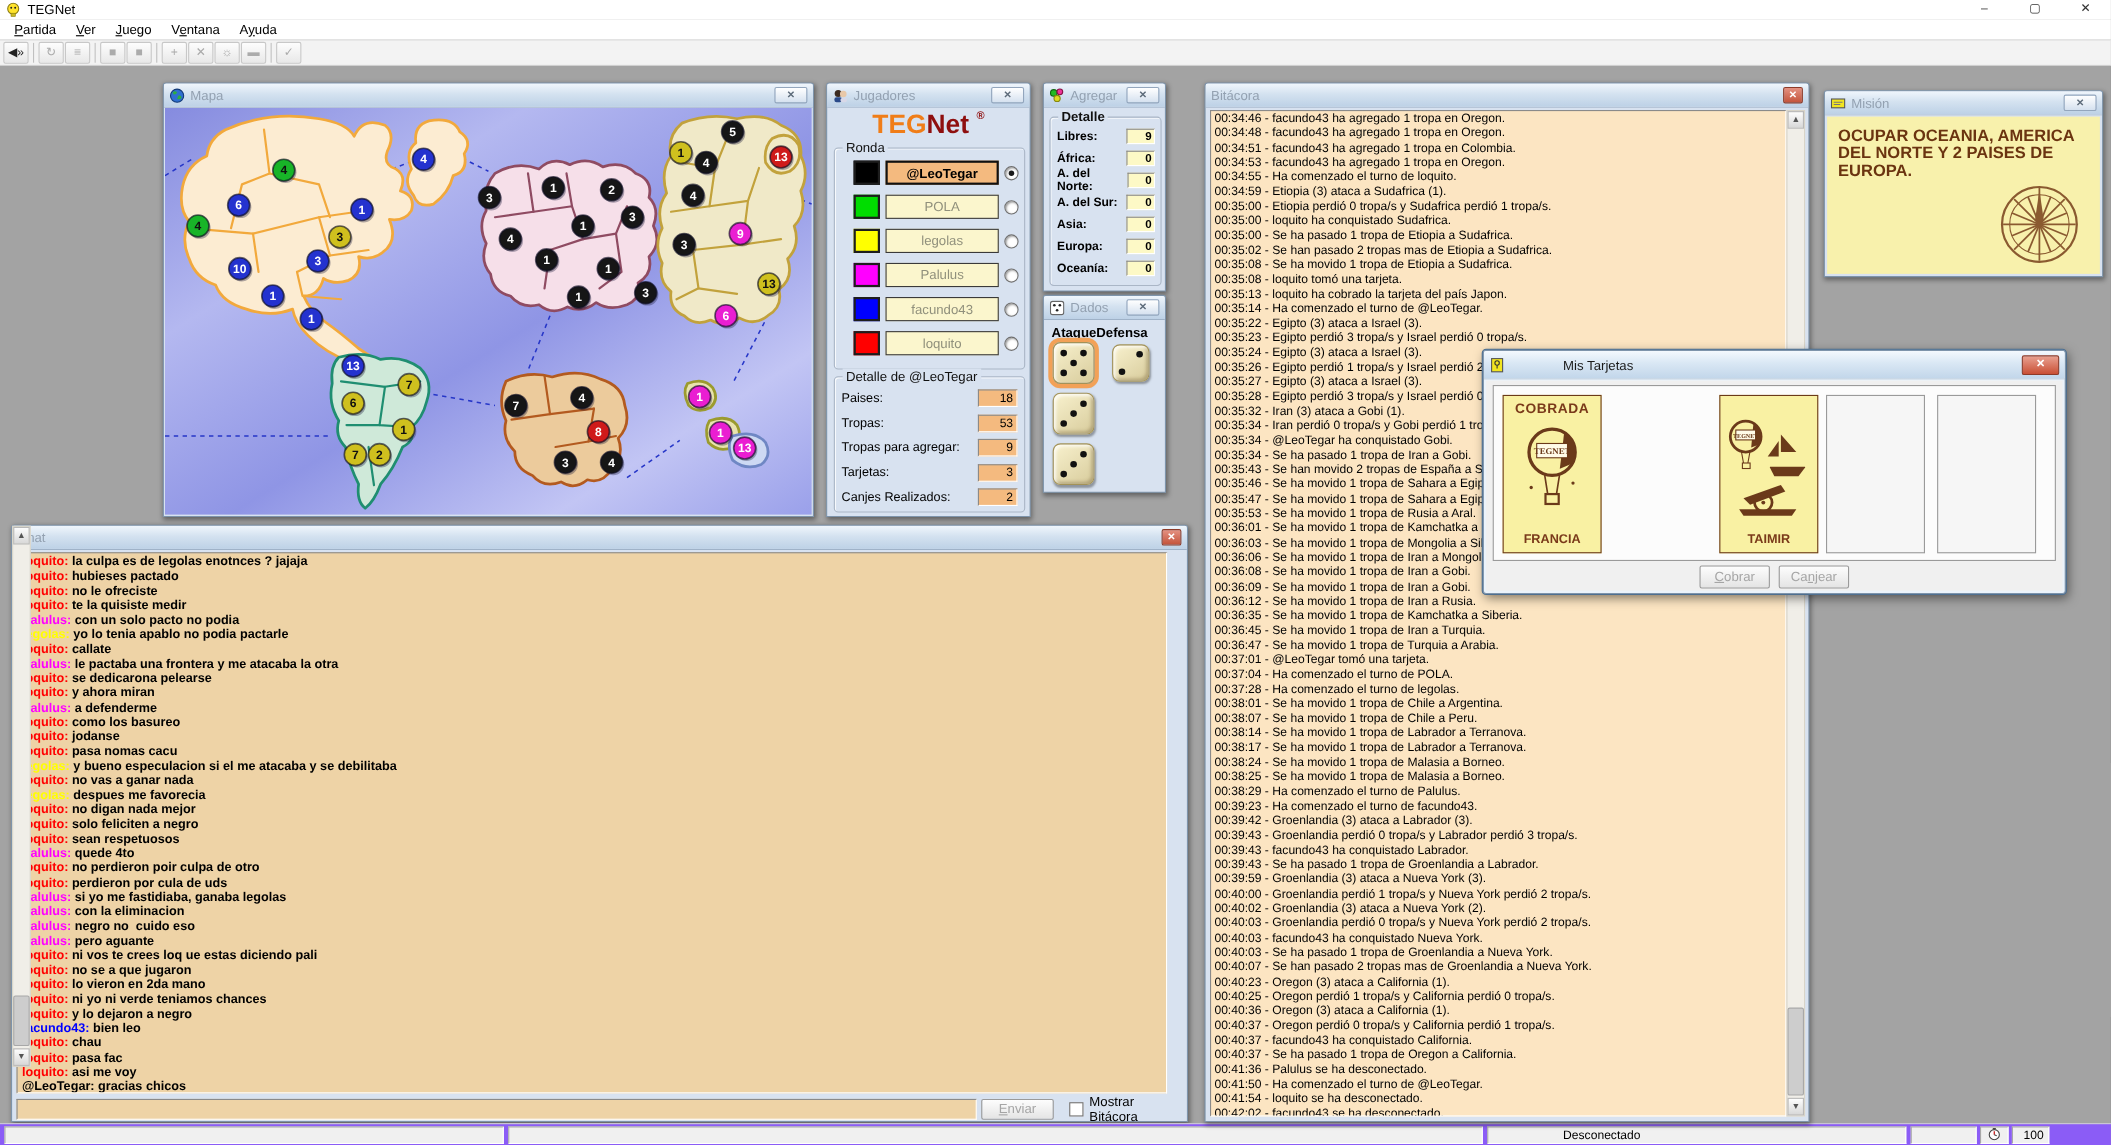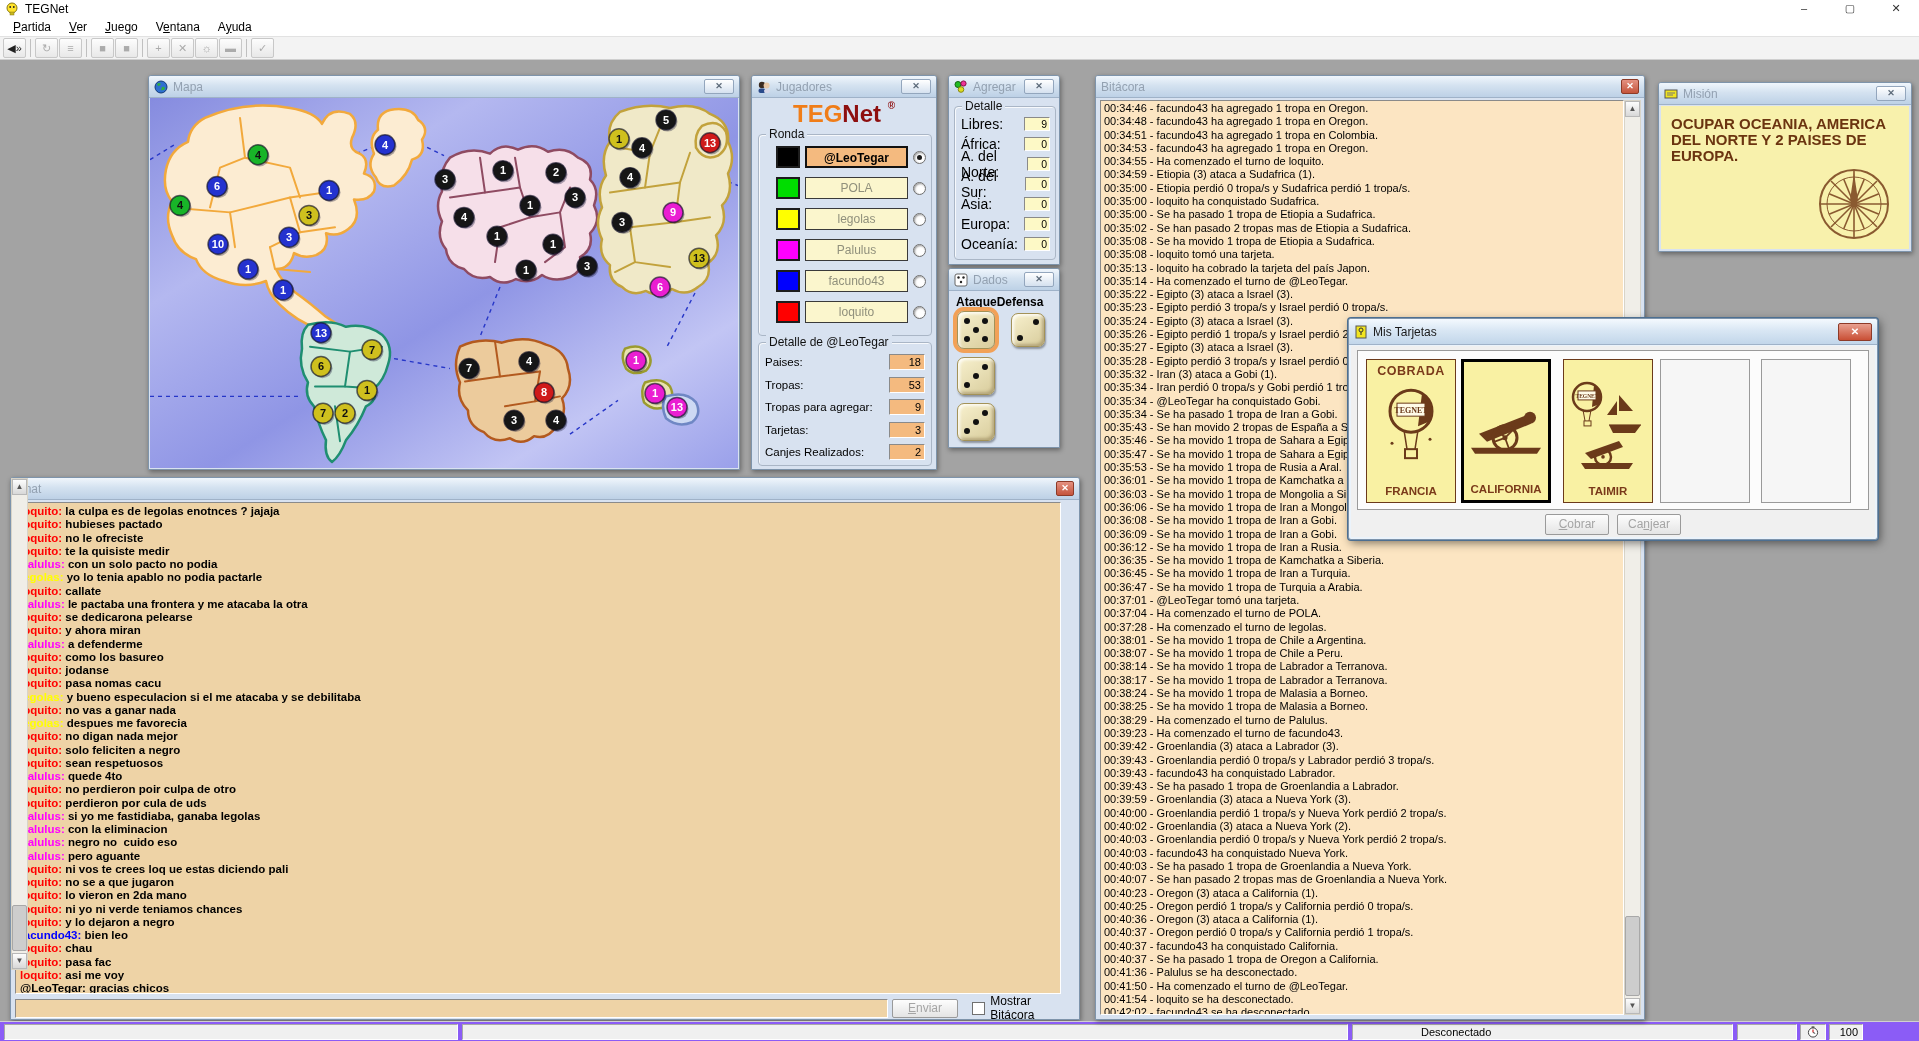--- a/index.html
+++ b/index.html
@@ -17,21 +17,21 @@
   .menubar .mitem u { text-decoration:underline; }
   .toolbar { position:absolute; left:0; top:36px; width:100%; height:24px; background:#f3f3f3; border-top:1px solid #e2e2e2; border-bottom:1px solid #cfcfcf; display:flex; align-items:center; padding-left:3px; gap:1px; }
   .tbtn { width:23px; height:20px; border:1px solid #c8c8c8; background:linear-gradient(#fdfdfd,#e8e8e8); font-size:11px; text-align:center; line-height:18px; color:#222; border-radius:2px; }
   .tbtn.dis { color:#ababab; }
   .tsep { width:1px; height:18px; background:#c0c0c0; margin:0 3px; }
 
   
   .win { position:absolute; border:1px solid #7e94ab; border-radius:3px 3px 0 0; background:#d8e2f0; box-shadow:1px 2px 5px rgba(0,0,0,.4); }
   .win .tbar { position:absolute; left:0; top:0; width:100%; height:22px; background:linear-gradient(#f0f6fc,#d4e2f0 45%,#bdd1e6); border-bottom:1px solid #9fb2c8; border-radius:2px 2px 0 0; display:flex; align-items:center; padding:0 5px; gap:5px; }
   .win .ttl { font-size:12px; color:#93a1b1; }
-  .win.active .ttl { color:#1a1a1a; }
+  .win.active .ttl { color:#1a1a1a;margin-left:48px; }
   .closebox { margin-left:auto; width:30px; height:15px; background:linear-gradient(#ffffff,#d5e1ef); border:1px solid #93a6bd; border-radius:2px; color:#5d6b7a; font-size:9px; line-height:13px; text-align:center; font-weight:bold; }
   .closebox.red { width:18px; background:linear-gradient(#e49181,#c4543c); border-color:#8d3a28; color:#fff; }
   .closebox.big { width:34px; height:18px; background:linear-gradient(#e8a090,#c94f35); border-color:#8d3a28; color:#fff; font-size:10px; line-height:16px; }
   .ticon { width:14px; height:14px; flex:0 0 auto; }
 
   .group { position:absolute; border:1px solid #aab6c6; border-radius:4px; box-shadow:inset 1px 1px 0 rgba(255,255,255,.8); }
   .group > .glabel { position:absolute; top:-8px; left:7px; background:#d8e2f0; padding:0 3px; font-size:12px; color:#111; }
 
   
   #win-jug { left:751px; top:75px; width:186px; height:395px; }
@@ -46,24 +46,24 @@
   .radio { width:13px; height:13px; border-radius:50%; background:#fff; border:1px solid #6e6e6e; box-shadow:inset 1px 1px 2px #999; position:relative; flex:0 0 auto; }
   .prow.sel .radio::after { content:""; position:absolute; inset:3px; border-radius:50%; background:#1a1a1a; }
   #grp-det { left:6px; top:266px; width:174px; height:124px; }
   #stat-rows { position:absolute; inset:11px 6px 4px 6px; display:flex; flex-direction:column; gap:6.5px; }
   .srow { display:flex; align-items:center; justify-content:space-between; height:16px; }
   .srow .slbl { font-size:11.5px; color:#000; }
   .statbox { width:36px; height:16px; background:#f4ba7f; border:1px solid #8a8a8a; border-right-color:#fff; border-bottom-color:#fff; font-size:11px; line-height:14px; text-align:right; padding:0 3px; color:#000; }
 
   
   #win-agr { left:948px; top:75px; width:112px; height:190px; }
-  #grp-detalle { left:5px; top:30px; width:102px; height:154px; }
+  #grp-detalle { left:5px; top:30px; width:102px; height:154px;font-weight:bold; }
   #agr-rows { position:absolute; inset:10px 5px 4px 6px; display:flex; flex-direction:column; gap:6px; }
   .arow { display:flex; align-items:center; justify-content:space-between; height:14px; }
-  .arow .albl { font-size:14px; color:#000; }
+  .arow .albl { font-size:11px; color:#000; }
   .abox { width:26px; height:14px; background:#fdf9c6; border:1px solid #8a8a8a; border-right-color:#fff; border-bottom-color:#fff; font-size:10.5px; line-height:12px; text-align:right; padding:0 2px; color:#000; }
 
   
   #win-dad { left:948px; top:268px; width:112px; height:180px; }
   .dice-head { position:absolute; top:26px; left:0; width:100%; display:flex; font-size:12px; font-weight:bold; color:#000; }
   .dice-head .dh1 { margin-left:7px; } .dice-head .dh2 { margin-left:0; }
   #attack-dice { position:absolute; left:8px; top:42px; display:flex; flex-direction:column; gap:8px; }
   #defense-dice { position:absolute; left:62px; top:44px; display:flex; flex-direction:column; gap:8px; }
   .die { width:38px; height:38px; border-radius:7px; background:linear-gradient(145deg,#f8f1ce,#d8cc9c); border:1px solid #a39258; box-shadow:1px 2px 2px rgba(0,0,0,.35), inset 2px 2px 3px rgba(255,255,255,.8), inset -2px -2px 3px rgba(120,100,60,.4); display:grid; grid-template-columns:repeat(3,1fr); grid-template-rows:repeat(3,1fr); padding:5px; }
   .die.small { width:34px; height:34px; padding:4px; }
@@ -824,36 +824,20 @@
             <path d="M42,10 a21,21 0 0 1 8,28 l-12,5 z" fill="#6b3a1a"></path>
             <rect x="17" y="20" width="28" height="13" fill="#fffbe8" stroke="#6b3a1a"></rect>
             <text x="31" y="30" font-size="8" font-weight="bold" text-anchor="middle" fill="#6b3a1a" font-family="Liberation Serif, serif">TEGNET</text>
             <path d="M24,47 L27,66 M38,47 L35,66" stroke="#6b3a1a" stroke-width="1.5"></path>
             <rect x="25" y="66" width="12" height="9" fill="none" stroke="#6b3a1a" stroke-width="2"></rect>
             <circle cx="12" cy="60" r="1.5" fill="#6b3a1a"></circle>
               <circle cx="50" cy="56" r="1.5" fill="#6b3a1a"></circle>
           </svg>
           <div class="cardname">FRANCIA</div>
         </div>
-        <div class="cardslot filled selected" style="left:103px;">
-          <svg class="cardart" width="78" height="60" viewBox="0 0 78 60">
-            <path d="M4,48 L74,48 L70,54 L8,54 Z" fill="#6b3a1a"></path>
-            <path d="M12,34 L58,16 L64,24 L20,42 Z" fill="#6b3a1a"></path>
-            <circle cx="63" cy="18" r="6" fill="#6b3a1a"></circle>
-            <circle cx="38" cy="38" r="12" fill="none" stroke="#6b3a1a" stroke-width="3"></circle>
-            <circle cx="38" cy="38" r="2.5" fill="#6b3a1a"></circle>
-            <g stroke="#6b3a1a" stroke-width="1.8">
-                <line x1="38" y1="38" x2="46" y2="30"></line>
-                <line x1="38" y1="38" x2="27" y2="42"></line>
-                <line x1="38" y1="38" x2="42" y2="49"></line>
-                <line x1="38" y1="38" x2="30" y2="29"></line>
-              </g>
-          </svg>
-          <div class="cardname">CALIFORNIA</div>
-        </div>
         <div class="cardslot filled" style="left:205px;">
           <svg class="cardart" width="82" height="104" viewBox="0 0 82 104">
             <circle cx="20" cy="20" r="14" fill="none" stroke="#6b3a1a" stroke-width="2.5"></circle>
             <path d="M27,8 a14,14 0 0 1 6,19 l-8,3 z" fill="#6b3a1a"></path>
             <rect x="11" y="14" width="18" height="9" fill="#fffbe8" stroke="#6b3a1a"></rect>
             <text x="20" y="21" font-size="5.5" font-weight="bold" text-anchor="middle" fill="#6b3a1a" font-family="Liberation Serif, serif">TEGNET</text>
             <path d="M16,33 L18,44 M24,33 L22,44" stroke="#6b3a1a"></path>
               <rect x="17" y="44" width="7" height="5" fill="none" stroke="#6b3a1a"></rect>
             <path d="M42,48 L74,48 L68,56 L46,56 Z" fill="#6b3a1a"></path>
             <path d="M52,46 L52,18 L66,34 L52,34 M50,46 L50,24 L40,38 L50,38" fill="#6b3a1a"></path>

